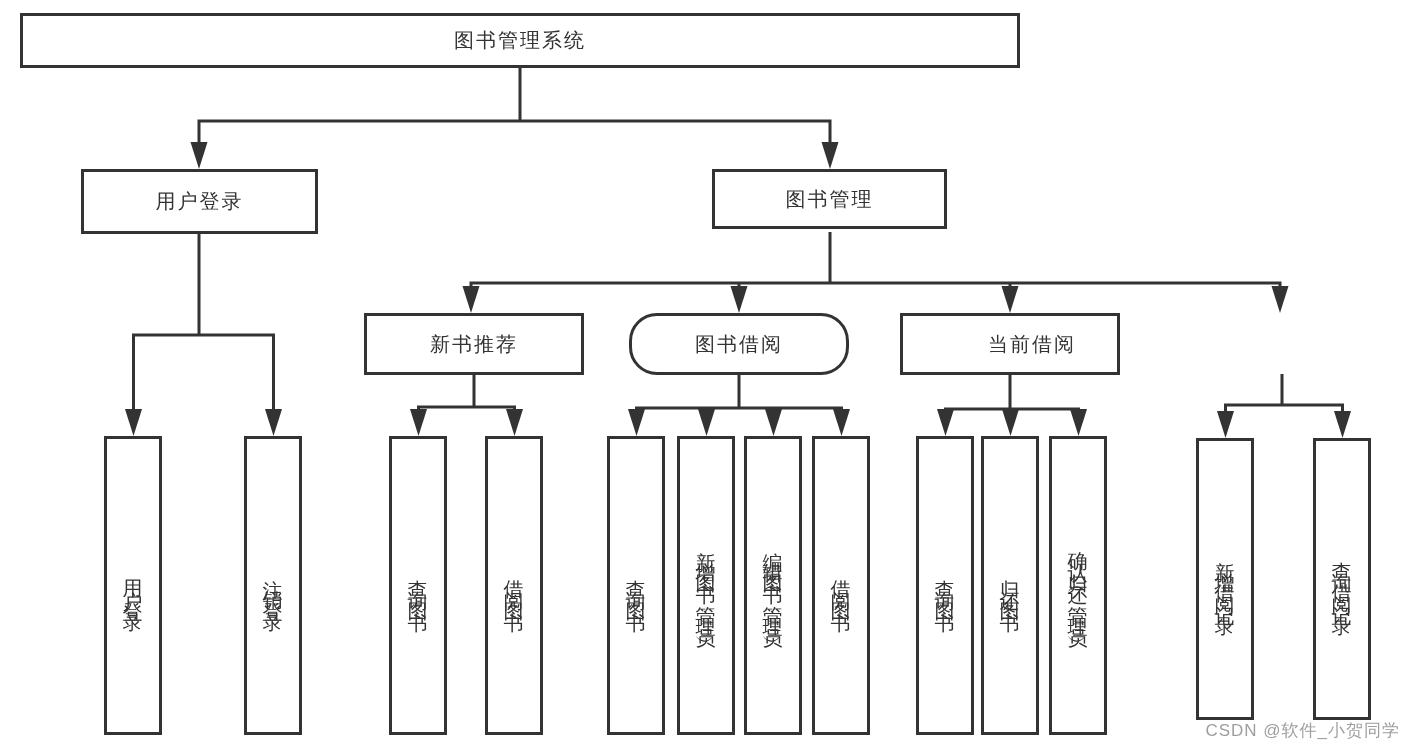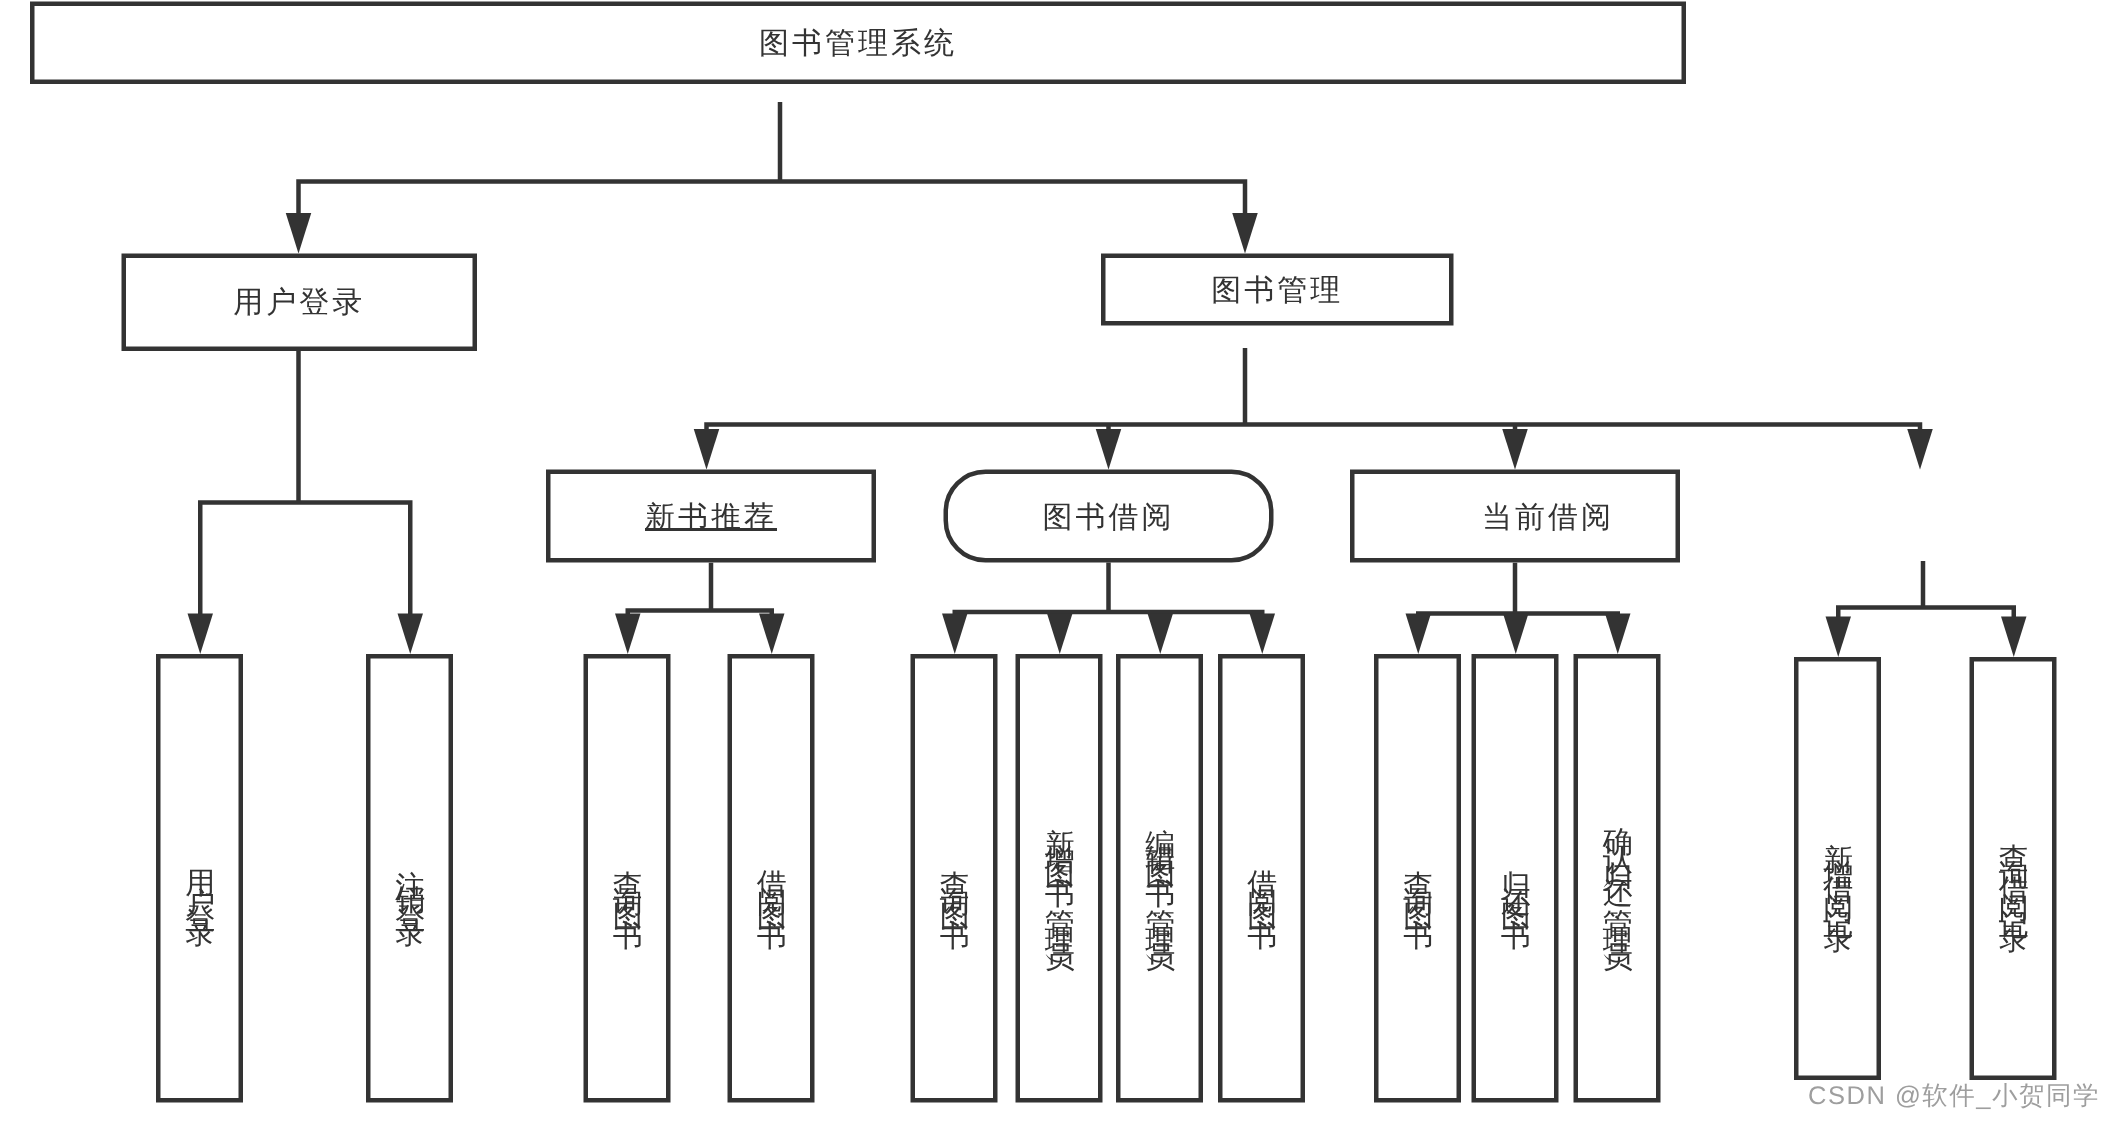--- a/index.html
+++ b/index.html
@@ -36,26 +36,26 @@
   .hbox {
     letter-spacing: 2px;
   }
   .vbox {
     writing-mode: vertical-rl;
     text-orientation: mixed;
     letter-spacing: 11px;
     line-height: 1;
   }
   
-  .n-root   { left: 20px;   top: 1px;  width: 1104px; height: 55px; }
+  .n-root   { left: 20px;   top: 13px;  width: 1000px; height: 55px; }
   
   .n-login  { left: 81px;   top: 169px; width: 237px;  height: 65px; }
-  .n-mgmt   { left: 734px;  top: 169px; width: 235px;  height: 48px; }
+  .n-mgmt   { left: 712px;  top: 169px; width: 235px;  height: 60px; }
   
-  .n-newrec { left: 364px;  top: 313px; width: 220px;  height: 62px; text-decoration: underline; }
+  .n-newrec { left: 364px;  top: 313px; width: 220px;  height: 62px; }
   .n-borrow { left: 629px;  top: 313px; width: 220px;  height: 62px; border-radius: 28px; }
   .n-curr   { left: 900px;  top: 313px; width: 220px;  height: 62px; padding-left: 44px; }
   .n-record { left: 1172px; top: 313px; width: 220px;  height: 62px; }
   
   .leaf     { top: 436px; width: 58px; height: 299px; }
   .l-userlogin { left: 104px; }
   .l-logout    { left: 244px; }
   .l-nr-query  { left: 389px; }
   .l-nr-borrow { left: 485px; }
   .l-bb-query  { left: 607px; }

